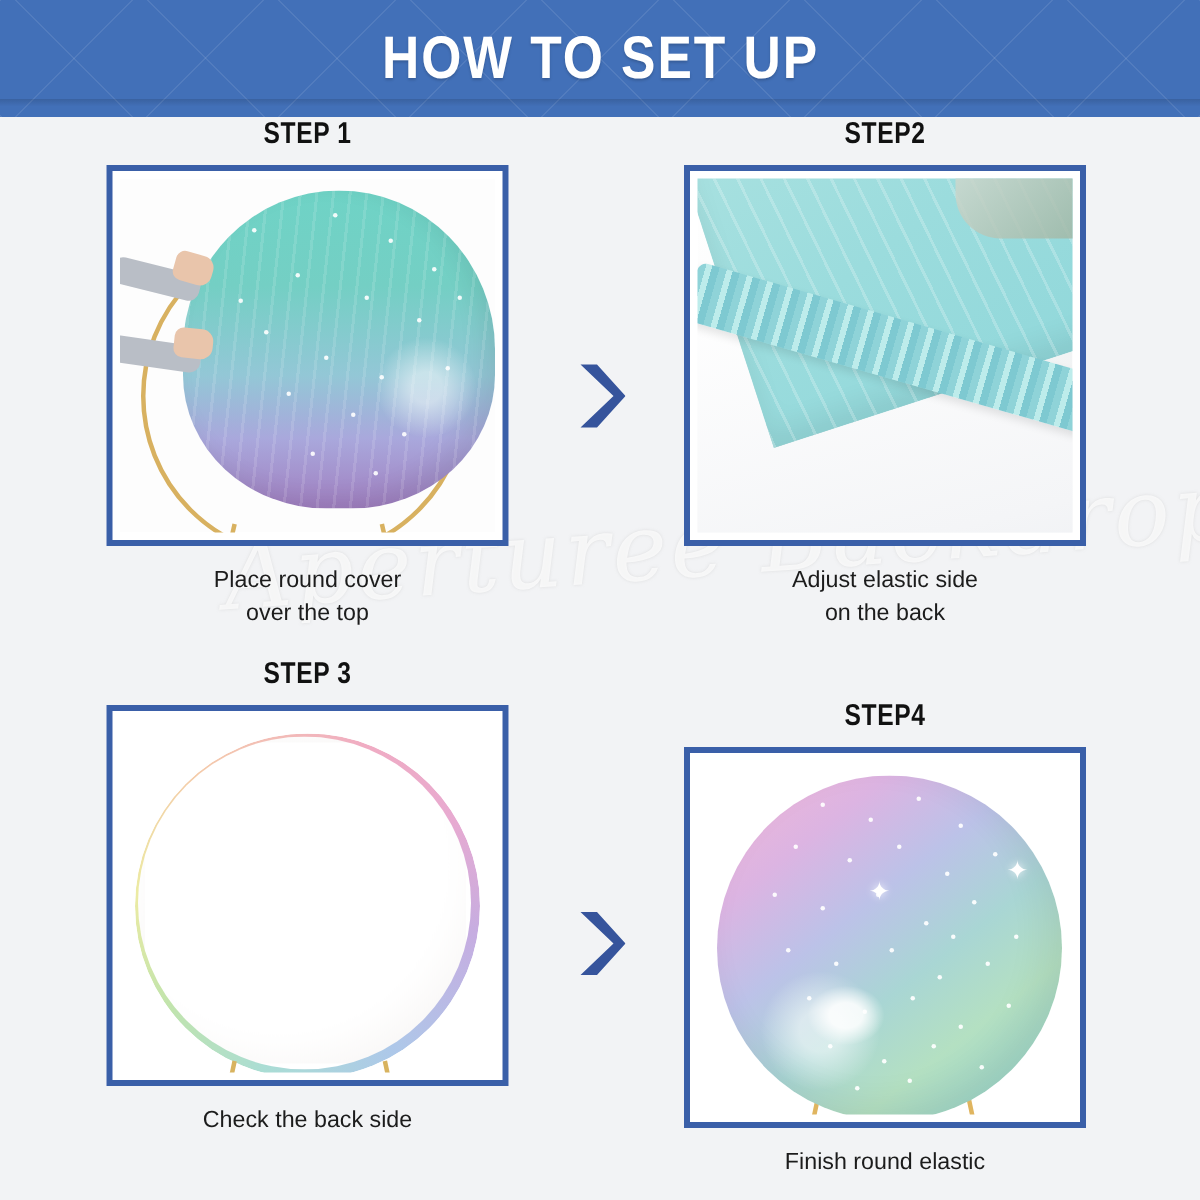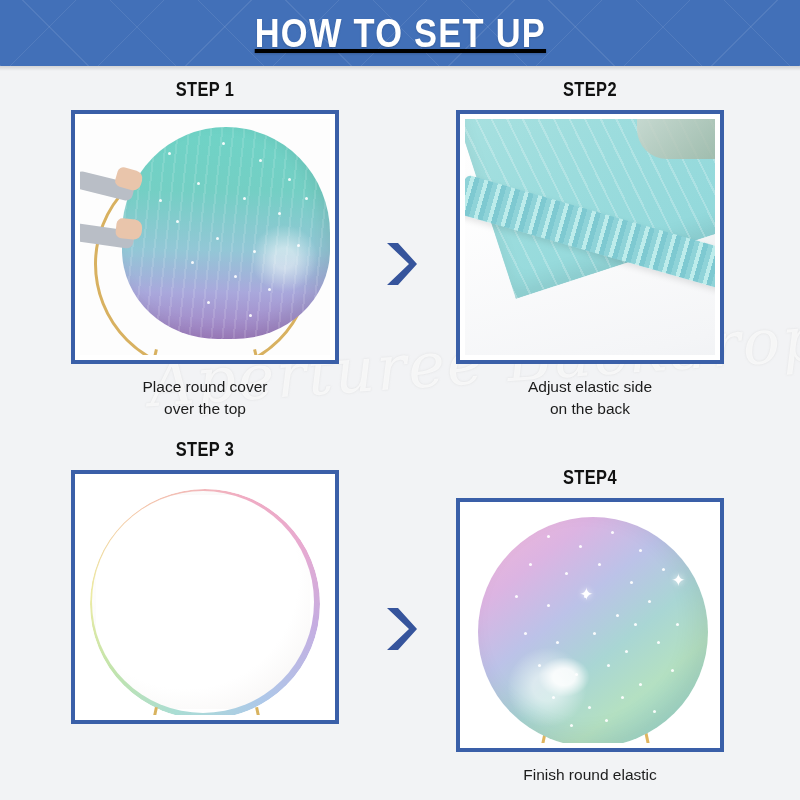--- a/index.html
+++ b/index.html
@@ -6,25 +6,24 @@
   html, body {
     width:800px; height:800px;
     font-family:"Liberation Sans", sans-serif;
     background:#f2f3f5;
     overflow:hidden;
   }
   .page { position:relative; width:800px; height:800px; background:#f2f3f5; }
 
   
   .header {
-    position:absolute; left:0; top:0; width:800px; height:66px;
+    position:absolute; left:0; top:0; width:800px; height:78px;
     background:#4270b8;
     display:flex; align-items:center; justify-content:center;
     overflow:hidden;
-    text-decoration:underline;
   }
   .header-hatch {
     position:absolute; inset:0;
     background-image:
       repeating-linear-gradient(45deg, rgba(255,255,255,.085) 0 1px, rgba(255,255,255,0) 1px 62px),
       repeating-linear-gradient(-45deg, rgba(255,255,255,.085) 0 1px, rgba(255,255,255,0) 1px 62px);
   }
   .header-title {
     position:relative;
     color:#ffffff;
@@ -310,20 +309,21 @@
       <div class="step-title">STEP 3</div>
       <div class="photo-frame">
         <div class="photo-inner">
           <div class="sc3-bg"></div>
           <div class="rim3"></div>
           <div class="disc3"></div>
           <div class="leg3 leg3-l"></div>
           <div class="leg3 leg3-r"></div>
         </div>
       </div>
+      <div class="step-caption">Check the back side</div>
     </div>
 
     <div class="step step-br">
       <div class="step-title">STEP4</div>
       <div class="photo-frame">
         <div class="photo-inner">
           <div class="sc4-bg"></div>
           <div class="leg4 leg4-l"></div>
           <div class="leg4 leg4-r"></div>
           <div class="disc4">

